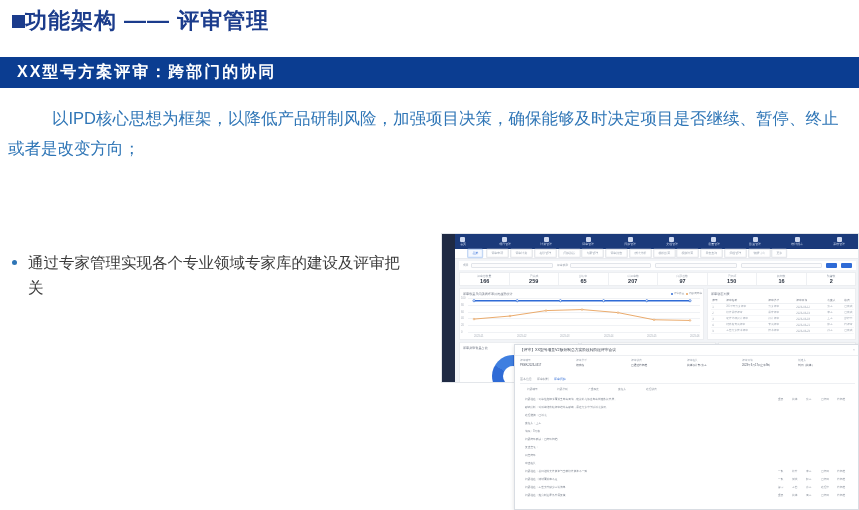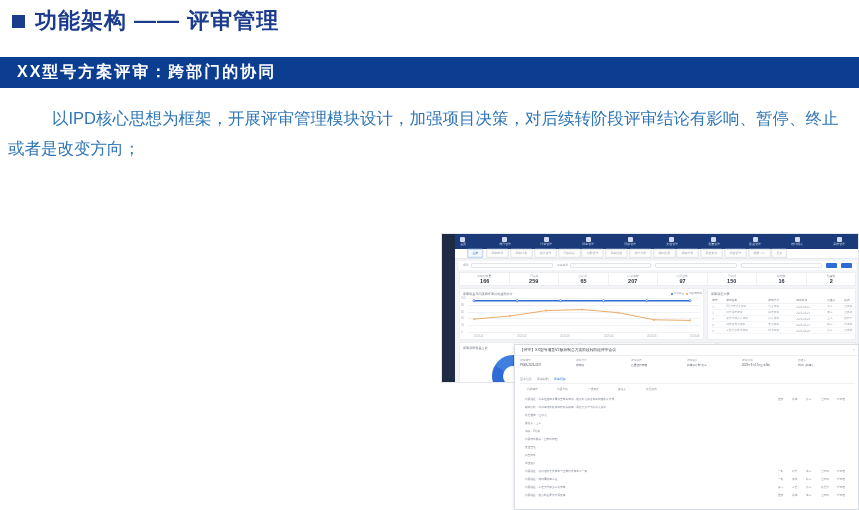--- a/index.html
+++ b/index.html
@@ -7,21 +7,21 @@
   body {
     width:859px; height:510px; overflow:hidden;
     background:#ffffff;
     font-family:"Liberation Sans","DejaVu Sans",sans-serif;
     position:relative;
   }
 
   
   .slide-title{
     position:absolute; left:12px; top:6px;
-    display:flex; align-items:center; gap:10px;
+    display:flex; align-items:center; 
   }
   .title-marker{
     width:13px; height:13px; background:#1b3c8c; display:block;
   }
   .title-text{
     font-size:22px; font-weight:bold; color:#1b3c8c;
     letter-spacing:1px; white-space:nowrap;
   }
 
   
@@ -260,24 +260,28 @@
 <div class="slide-title">
   <span class="title-marker"></span>
   <span class="title-text">功能架构 —— 评审管理</span>
 </div>
 
 <div class="banner">
   <span class="banner-text">XX型号方案评审：跨部门的协同</span>
 </div>
 
 <div class="para-block">
-  <p class="para">以IPD核心思想为框架，开展评审管理模块设计，加强项目决策，对后续转阶段评审结论有影响、暂停、终止或者是改变方向；</p>
+  <p class="para">以IPD核心思想为框架，以降低产品研制风险，加强项目决策，确保能够及时决定项目是否继续、暂停、终止或者是改变方向；</p>
 </div>
 
 <ul class="bullets">
+  <li class="bullet-item">
+    <span class="bullet-dot"></span>
+    <span>通过专家管理实现各个专业领域专家库的建设及评审把关</span>
+  </li>
 </ul>
 
 <div class="shot-dash">
 
   <div class="dash-topnav" id="topnav">
       <div class="nav-item">
         <span class="nav-ico"></span>
         <span class="nav-lbl">首页</span>
       </div>
       <div class="nav-item">

